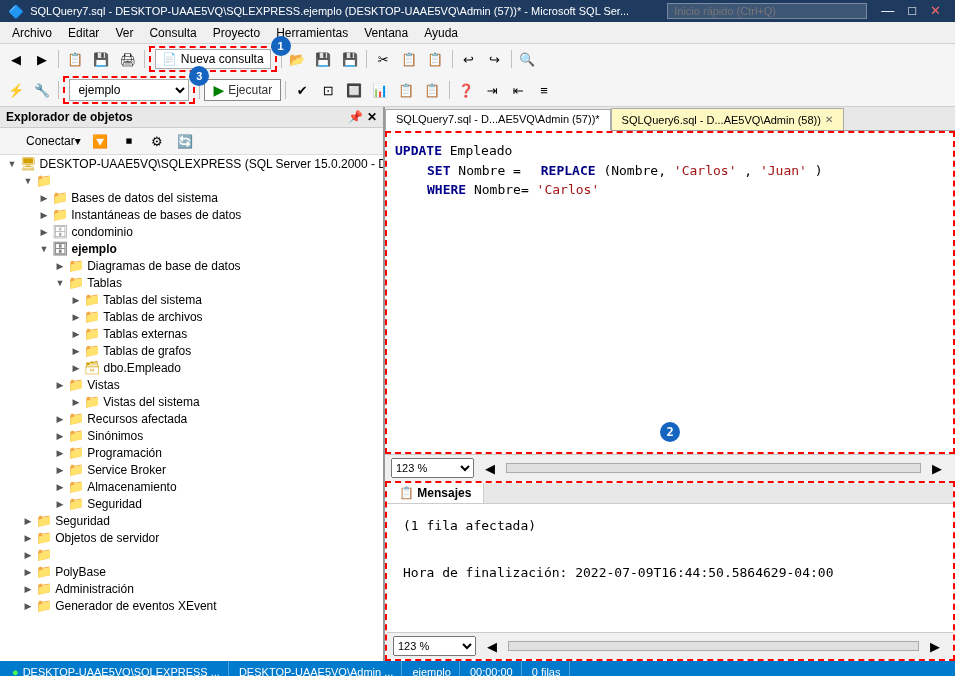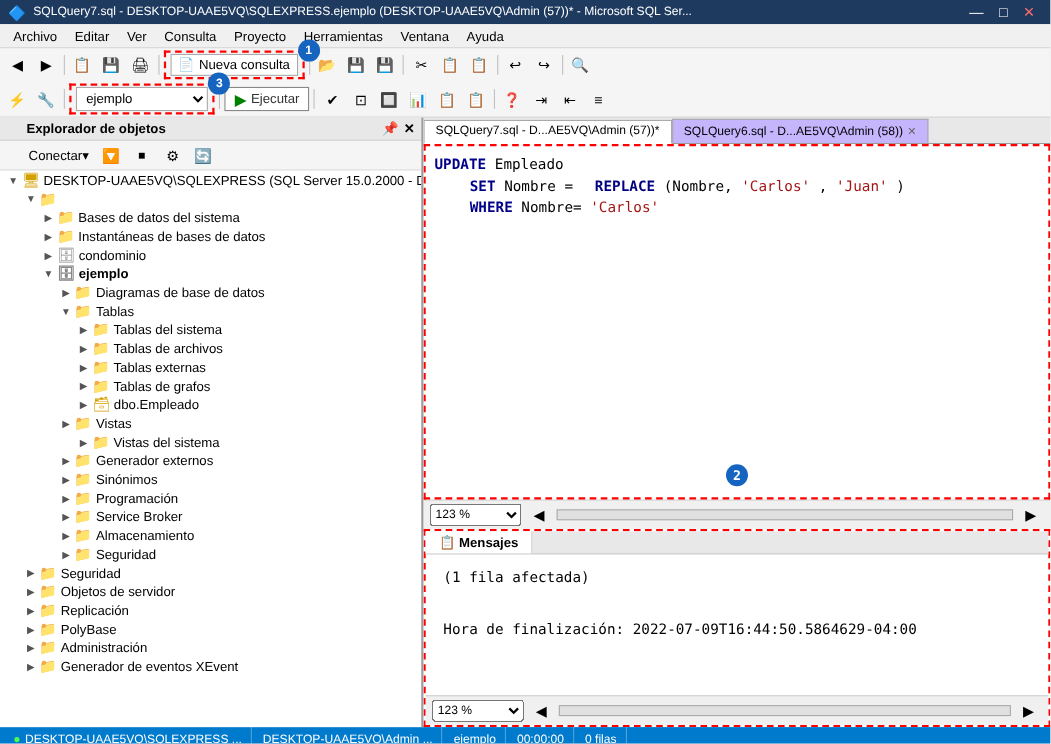--- a/index.html
+++ b/index.html
@@ -120,21 +120,21 @@
     .oe-header {
       background: #e8e8e8;
       padding: 3px 6px;
       font-weight: bold;
       font-size: 12px;
       border-bottom: 1px solid #ccc;
       display: flex;
       align-items: center;
       justify-content: space-between;
     }
-    .oe-header-left { display: flex; align-items: flex-end; gap: 4px; margin-left: 18px; }
+    .oe-header-left { display: flex; align-items: flex-end; gap: 4px; }
     .oe-toolbar {
       padding: 2px 22px;
       display: flex;
       align-items: center;
       gap: 4px;
       border-bottom: 1px solid #ddd;
       background: #f5f5f5;
     }
     .oe-tree {
       flex: 1;
@@ -173,21 +173,21 @@
       display: flex;
       align-items: flex-end;
       background: #e8e8e8;
       border-bottom: 1px solid #999;
       height: 24px;
     }
     .tab {
       padding: 3px 10px;
       border: 1px solid #aaa;
       border-bottom: none;
-      background: #c4b5fd;
+      background: #fef9c3;
       cursor: pointer;
       font-size: 11px;
       white-space: nowrap;
       display: flex;
       align-items: center;
       gap: 4px;
       height: 22px;
     }
     .tab.active {
       background: white;
@@ -307,20 +307,21 @@
   </style>
 </head>
 <body>
 
 <div class="title-bar">
   <div class="title-bar-left">
     <span class="title-bar-icon">🔷</span>
     <span style="font-size:11px;">SQLQuery7.sql - DESKTOP-UAAE5VQ\SQLEXPRESS.ejemplo (DESKTOP-UAAE5VQ\Admin (57))* - Microsoft SQL Ser...</span>
   </div>
   <div style="display:flex;align-items:center;gap:8px;">
+    <input type="text" class="title-bar-search" placeholder="Inicio rápido (Ctrl+Q)" style="">
     <div class="title-bar-controls">
       <button class="title-bar-btn">—</button>
       <button class="title-bar-btn">□</button>
       <button class="title-bar-btn" style="color:#ff6b6b;">✕</button>
     </div>
   </div>
 </div>
 
 <div class="menu-bar">
   <span class="menu-item">Archivo</span>
@@ -494,21 +495,21 @@
       <span class="tree-label">Vistas</span>
     </div>
         <div class="tree-item" style="padding-left: 68px;">
       <span class="expander">▶</span>
       <span class="folder-icon">📁</span>
       <span class="tree-label">Vistas del sistema</span>
     </div>
         <div class="tree-item" style="padding-left: 52px;">
       <span class="expander">▶</span>
       <span class="folder-icon">📁</span>
-      <span class="tree-label">Generador externos</span>
+      <span class="tree-label">Recursos afectada</span>
     </div>
         <div class="tree-item" style="padding-left: 52px;">
       <span class="expander">▶</span>
       <span class="folder-icon">📁</span>
       <span class="tree-label">Sinónimos</span>
     </div>
         <div class="tree-item" style="padding-left: 52px;">
       <span class="expander">▶</span>
       <span class="folder-icon">📁</span>
       <span class="tree-label">Programación</span>
@@ -534,21 +535,20 @@
       <span class="tree-label">Seguridad</span>
     </div>
         <div class="tree-item" style="padding-left: 20px;">
       <span class="expander">▶</span>
       <span class="folder-icon">📁</span>
       <span class="tree-label">Objetos de servidor</span>
     </div>
         <div class="tree-item" style="padding-left: 20px;">
       <span class="expander">▶</span>
       <span class="folder-icon">📁</span>
-      <span class="tree-label">Replicación</span>
     </div>
         <div class="tree-item" style="padding-left: 20px;">
       <span class="expander">▶</span>
       <span class="folder-icon">📁</span>
       <span class="tree-label">PolyBase</span>
     </div>
         <div class="tree-item" style="padding-left: 20px;">
       <span class="expander">▶</span>
       <span class="folder-icon">📁</span>
       <span class="tree-label">Administración</span>

